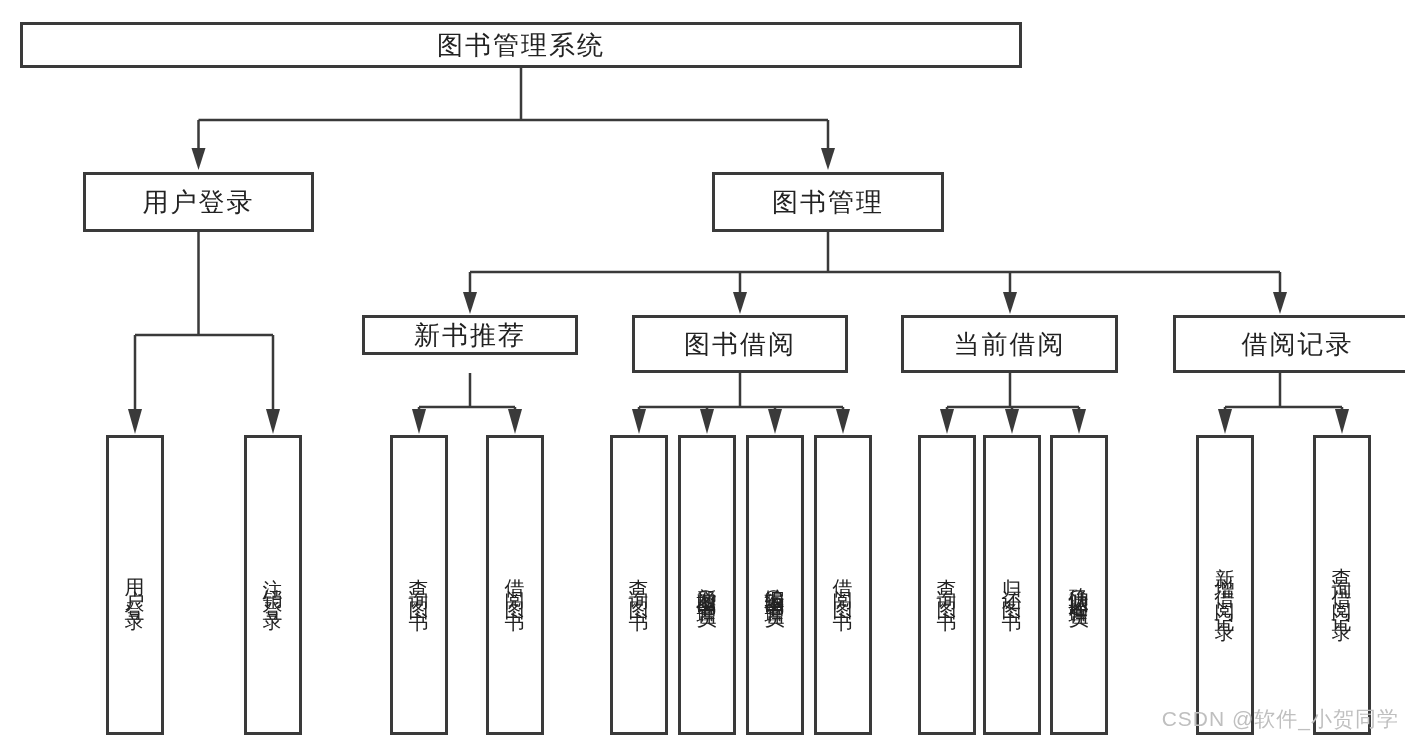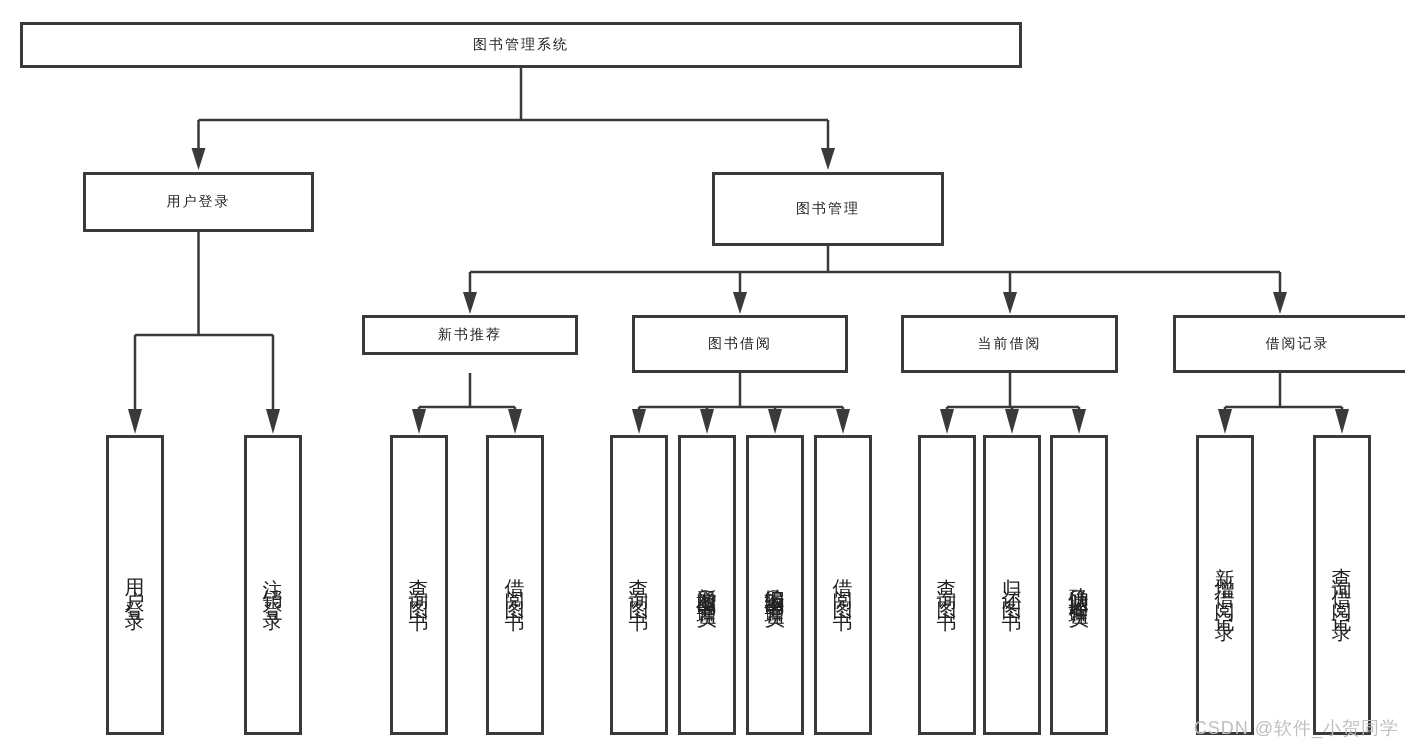--- a/index.html
+++ b/index.html
@@ -28,44 +28,44 @@
     box-sizing: border-box;
     border: 3px solid #3a3a3a;
     background: #ffffff;
     display: flex;
     align-items: center;
     justify-content: center;
     color: #222222;
     z-index: 2;
   }
   .h-node {
-    font-size: 14px;
+    font-size: 26px;
     letter-spacing: 2px;
     font-weight: 500;
   }
   .v-node {
     top: 435px;
     width: 58px;
     height: 300px;
   }
   .v-text {
     writing-mode: vertical-rl;
     text-orientation: mixed;
     font-size: 20px;
     line-height: 1;
     font-weight: 500;
   }
   .sp-wide  { letter-spacing: 11px; }
   .sp-tight { letter-spacing: 3px; }
   .watermark {
     position: absolute;
     right: 6px;
-    bottom: 7px;
+    bottom: 14px;
     z-index: 3;
-    font-size: 18px;
+    font-size: 21px;
     color: #bfbfbf;
     letter-spacing: 1px;
     white-space: nowrap;
   }
 </style>
 </head>
 <body>
 
 <div class="canvas">
 
@@ -112,21 +112,21 @@
     </g>
   </svg>
 
   <div class="node h-node" style="left:20px; top:22px; width:1002px; height:46px">
     <span>图书管理系统</span>
   </div>
 
   <div class="node h-node" style="left:83px; top:172px; width:231px; height:60px">
     <span>用户登录</span>
   </div>
-  <div class="node h-node" style="left:712px; top:172px; width:232px; height:74px">
+  <div class="node h-node" style="left:712px; top:172px; width:232px; height:60px">
     <span>图书管理</span>
   </div>
 
   <div class="node h-node" style="left:362px; top:315px; width:216px; height:40px">
     <span>新书推荐</span>
   </div>
   <div class="node h-node" style="left:901px; top:315px; width:217px; height:58px">
     <span>当前借阅</span>
   </div>
   <div class="node h-node" style="left:632px; top:315px; width:216px; height:58px">

